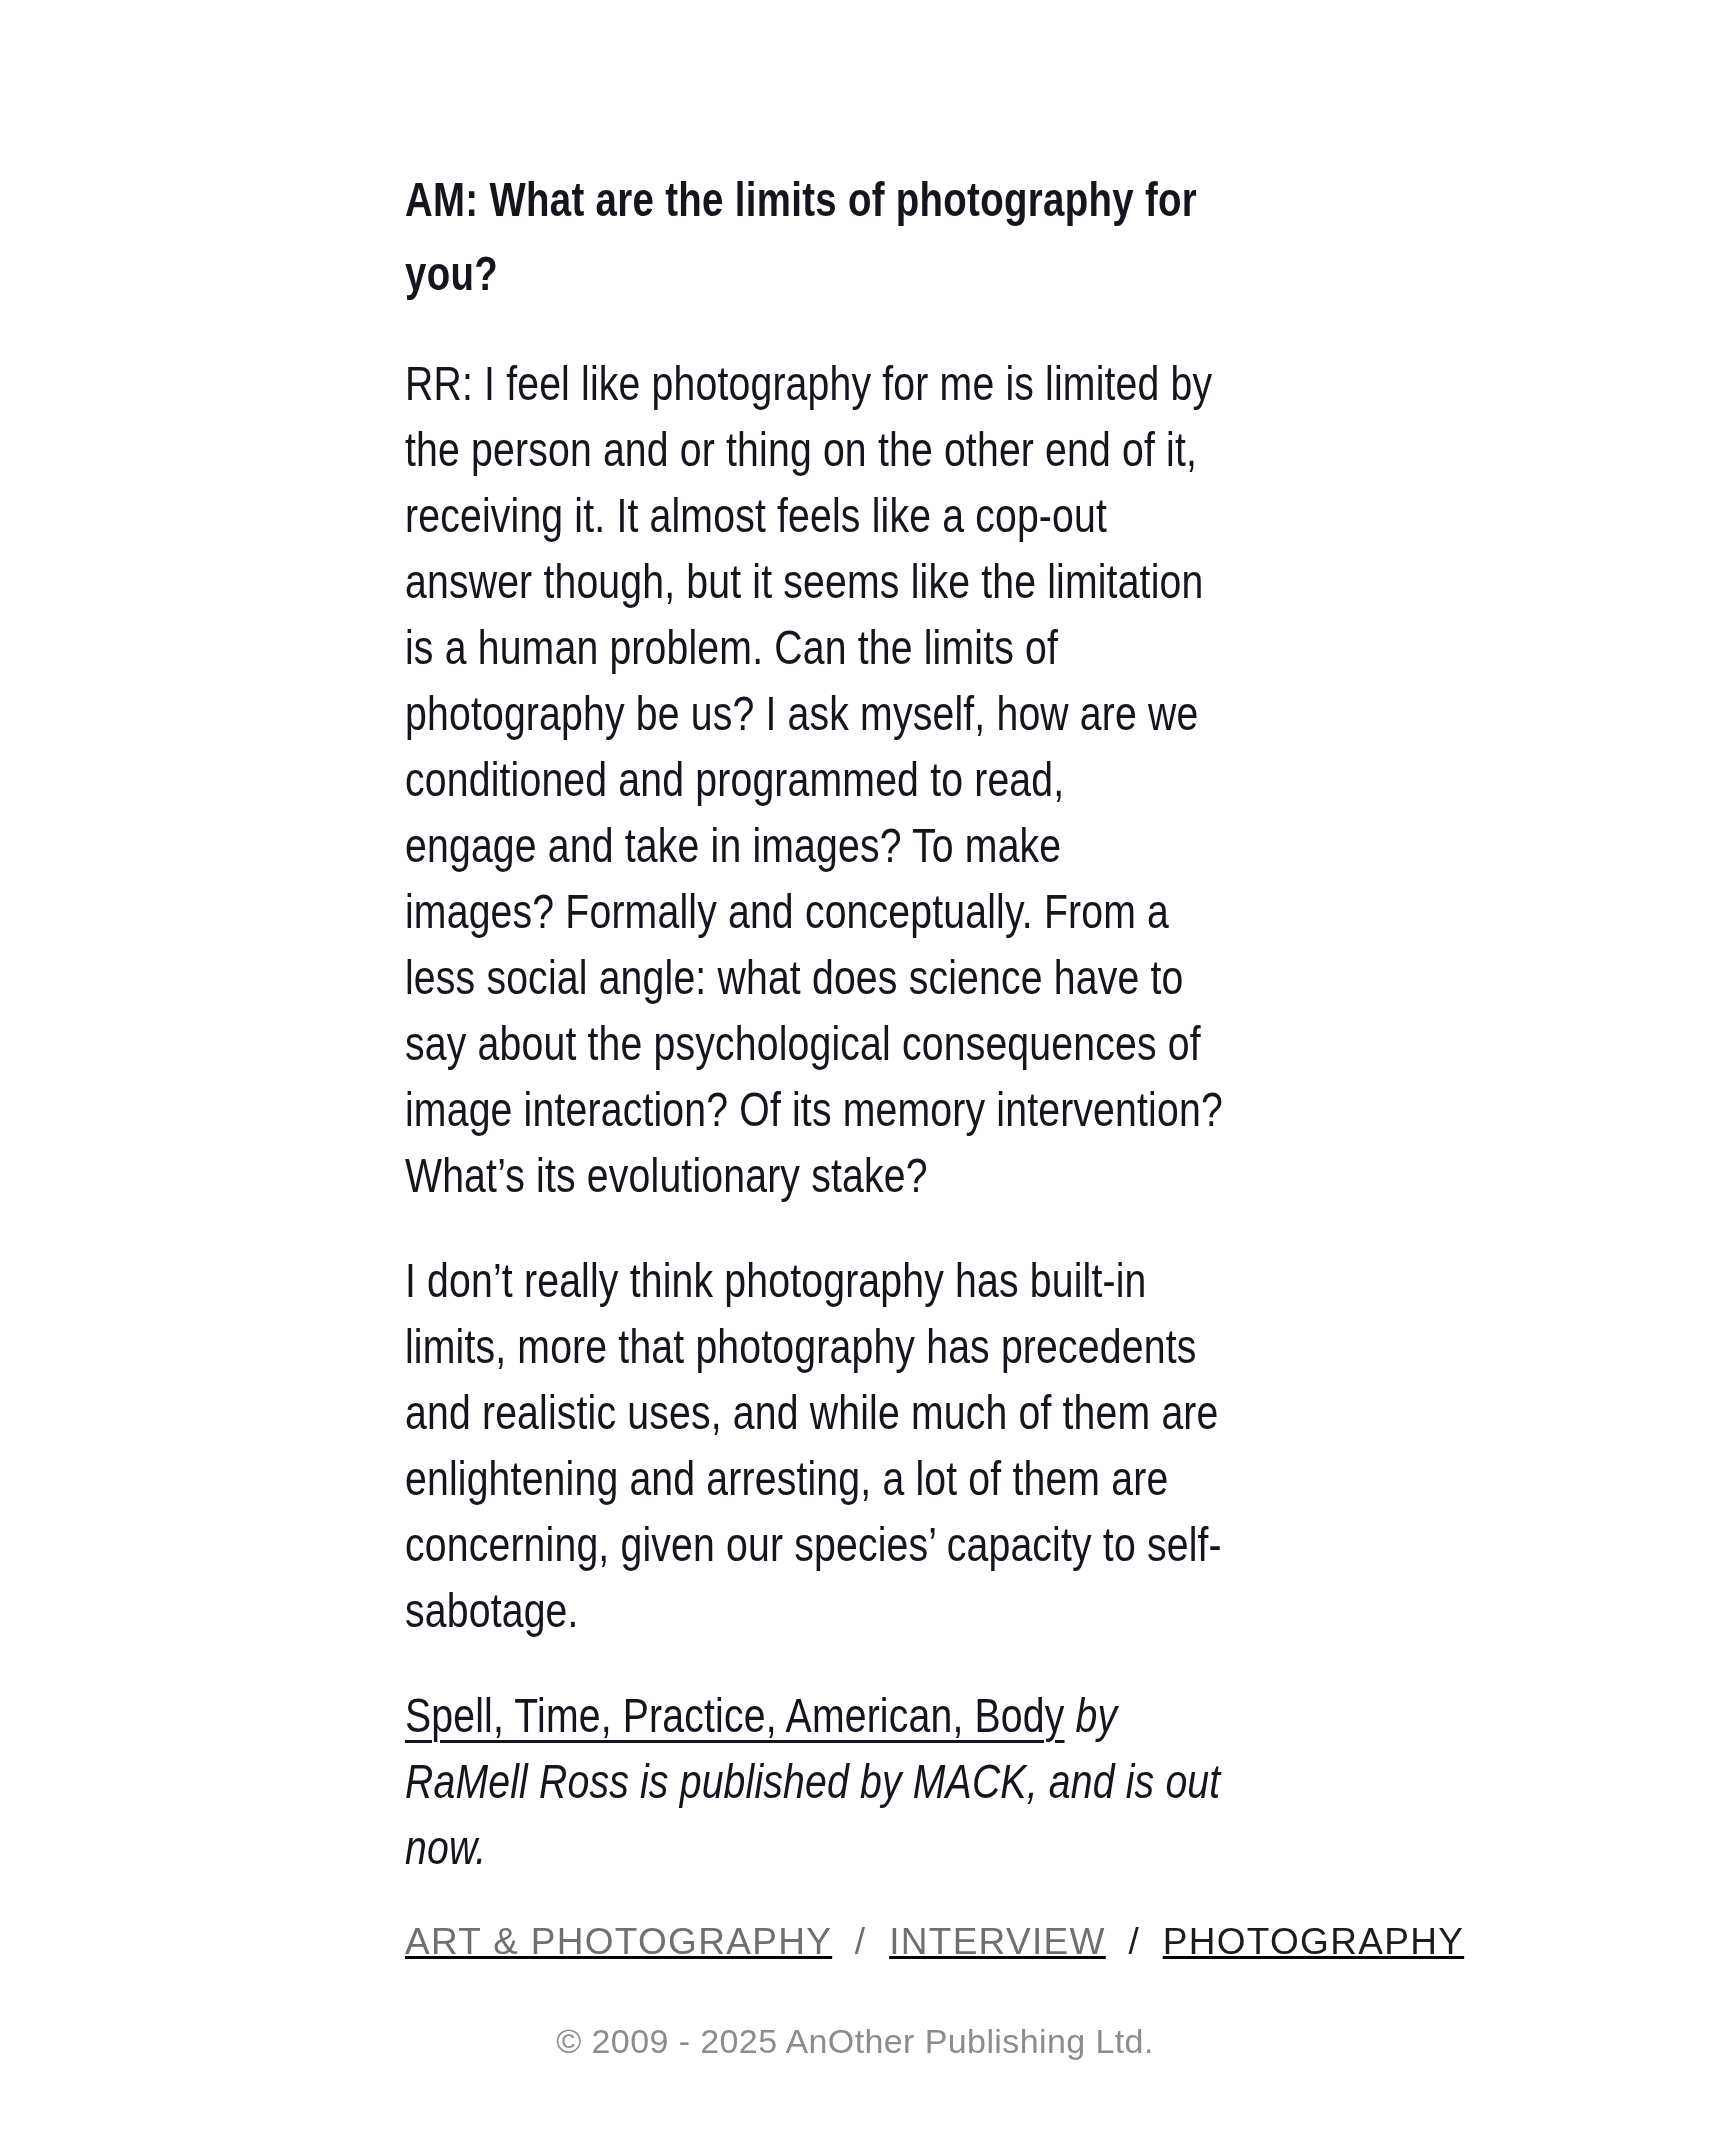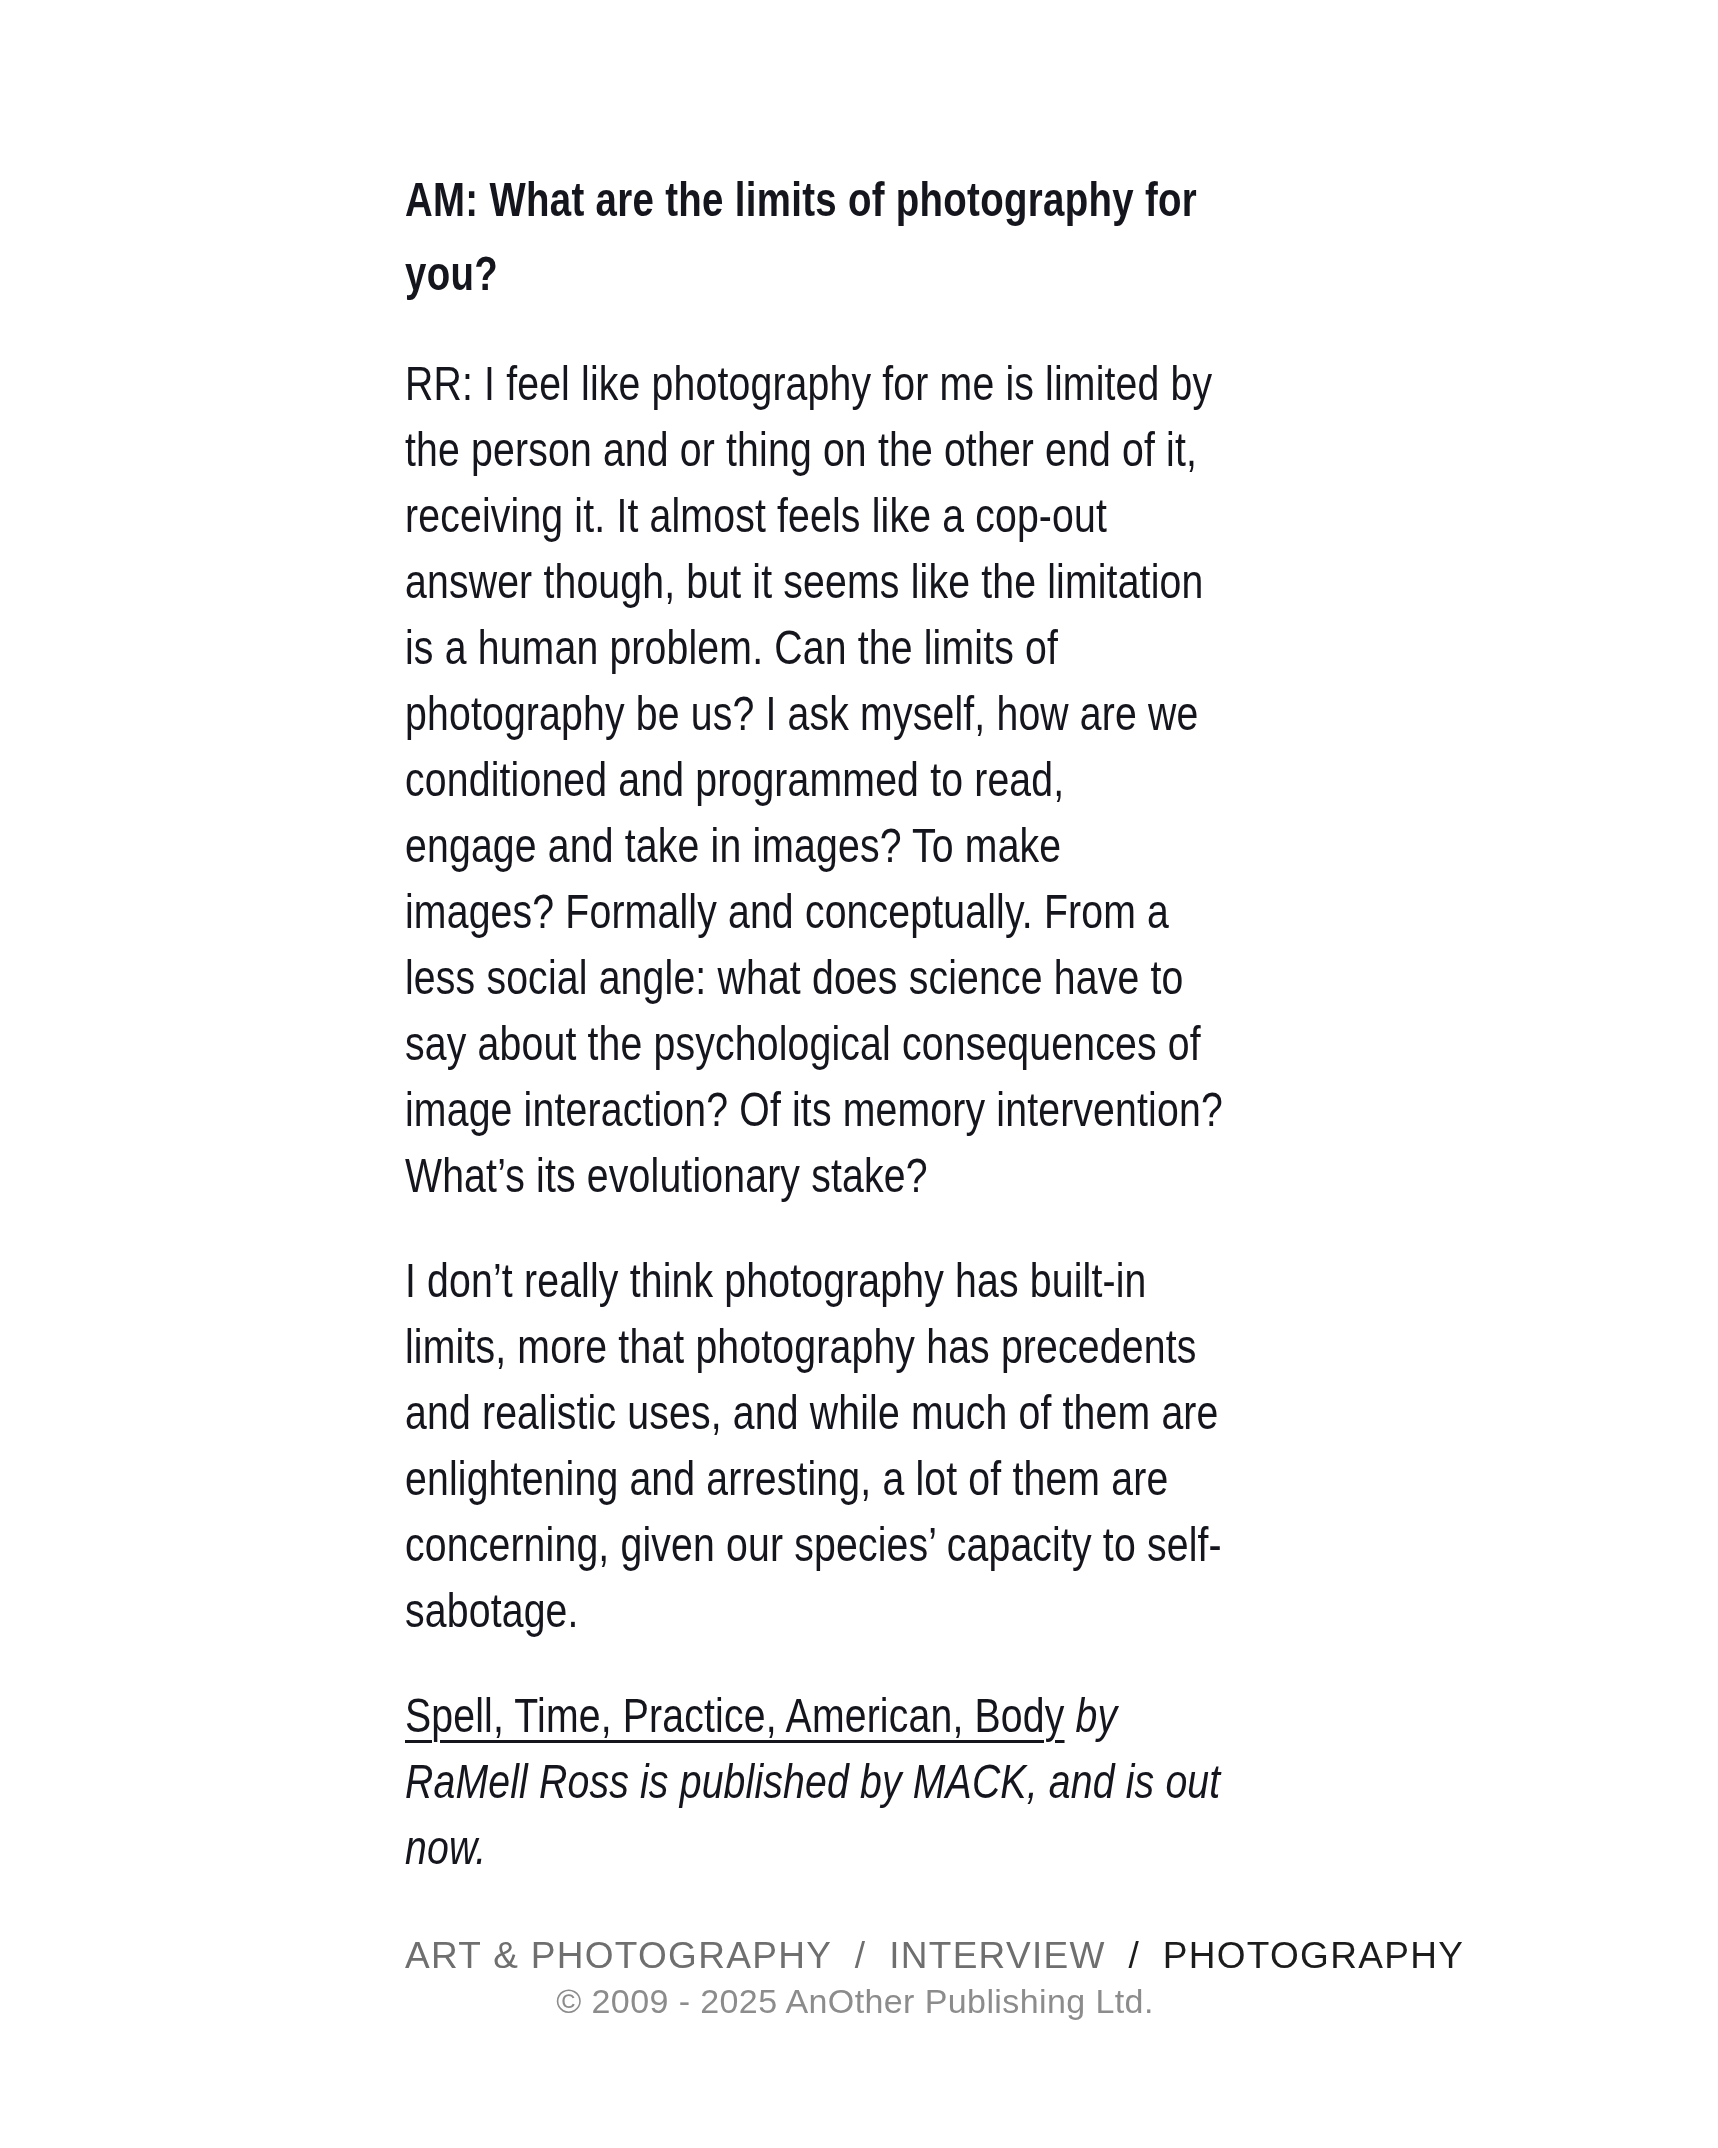--- a/index.html
+++ b/index.html
@@ -48,22 +48,23 @@
   }
   .credit{font-style:italic;}
   .credit a{
     font-style:normal;
     color:inherit;
     text-decoration:underline;
     text-decoration-thickness:3.4px;
     text-underline-offset:7.6px;
   }
   .tags{
-    margin-top:51px;
+    margin-top:37px;
     text-align:left;
+    text-decoration:underline;
   }
   .tag-row{
     font-size:37px;
     line-height:50px;
     letter-spacing:1.3px;
     color:var(--tag-gray);
     white-space:nowrap;
   }
   .tag-row + .tag-row{margin-top:15px;}
   .tag-link{
@@ -71,20 +72,21 @@
     text-decoration:none;
     text-transform:uppercase;
   }
   .tag-sep{
     color:var(--tag-gray);
     margin:0 22.7px;
     display:inline-block;
   }
   .dark{color:var(--tag-dark);}
   .footer{
+    margin-top:54px;
     text-align:center;
     font-size:34px;
     line-height:40px;
     color:var(--foot-gray);
     letter-spacing:0.4px;
   }
 </style>
 </head>
 <body>
 

